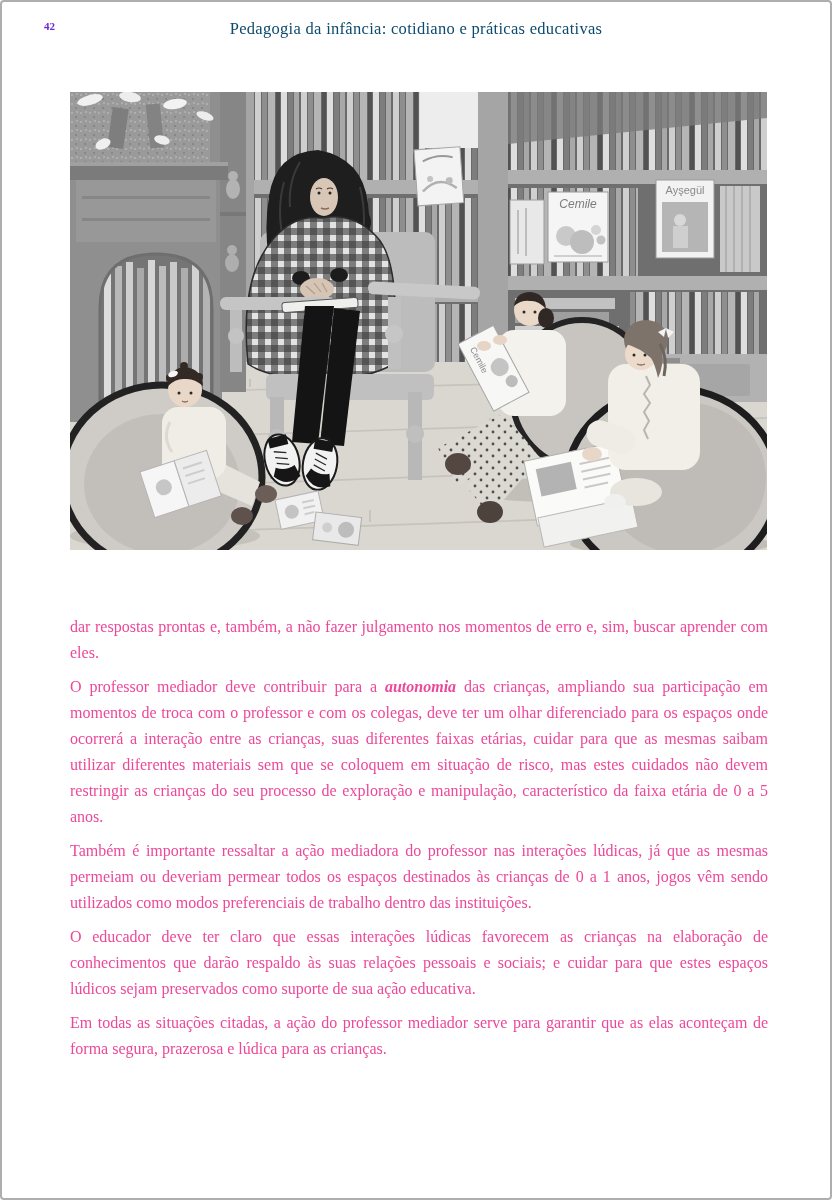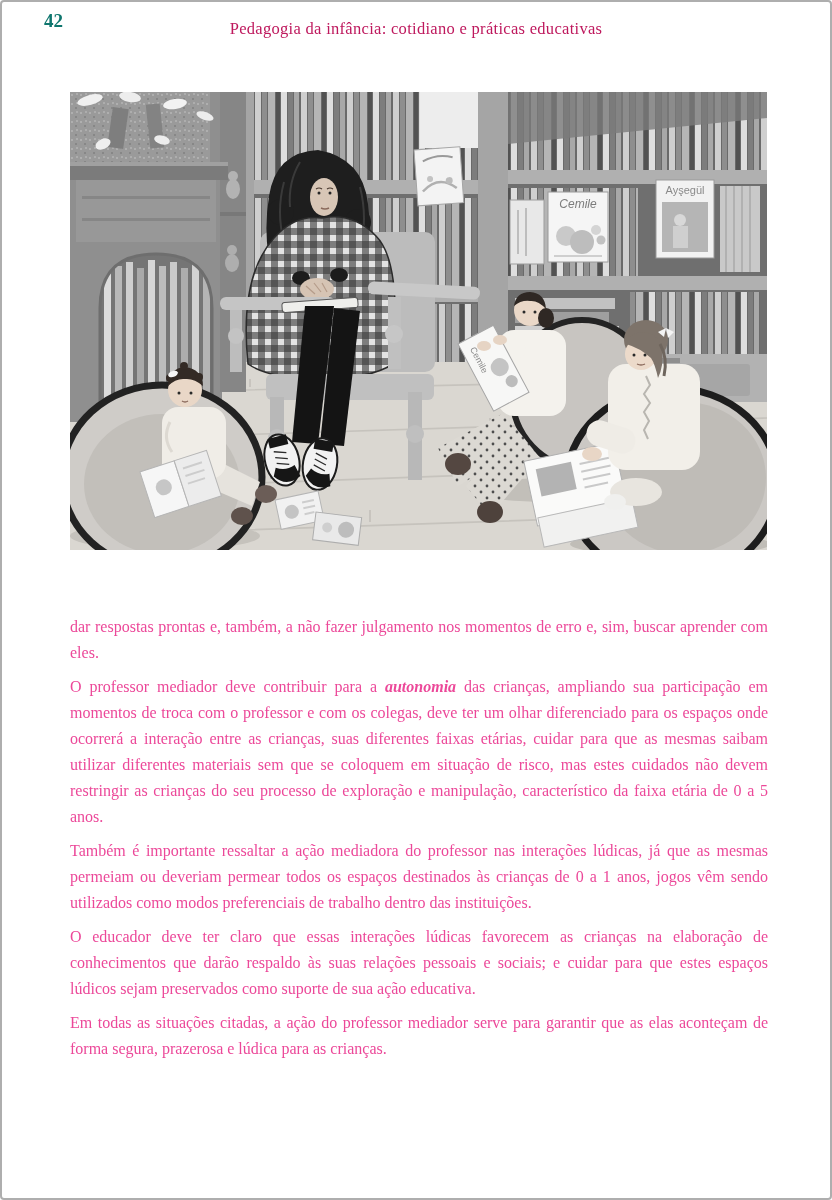--- a/index.html
+++ b/index.html
@@ -1,22 +1,22 @@
 <!DOCTYPE html>
 <html><head>
 <meta charset="utf-8">
 <style>
   html,body{margin:0;padding:0;background:#ffffff;}
   .page{
     position:relative;width:832px;height:1200px;box-sizing:border-box;
     border:2px solid #aeaeae;border-radius:4px;background:#ffffff;overflow:hidden;
     font-family:"Liberation Serif","DejaVu Serif",serif;
   }
-  .page-number{position:absolute;top:8px;left:42px;font-size:19px;font-weight:700;color:#0f766e;}
-  .running-head{position:absolute;top:17px;left:0;width:100%;text-align:center;font-size:16.5px;color:#be185d;letter-spacing:.3px;}
+  .page-number{position:absolute;top:18px;left:42px;font-size:11px;font-weight:700;color:#6d28d9;}
+  .running-head{position:absolute;top:17px;left:0;width:100%;text-align:center;font-size:16.5px;color:#0c4a6e;letter-spacing:.3px;}
   .photo{position:absolute;left:68px;top:90px;width:697px;height:458px;margin:0;overflow:hidden;background:#d8d8d8;}
   .photo svg{display:block;}
   .body-text{position:absolute;left:68px;top:612px;width:698px;font-size:16px;line-height:26px;text-align:justify;color:#ec4899;}
   .body-text p{margin:0 0 8px 0;}
   .body-text strong{font-weight:700;font-style:italic;}
   .cover-title{font-family:"Liberation Sans","DejaVu Sans",sans-serif;}
 </style>
 </head>
 <body>
 

